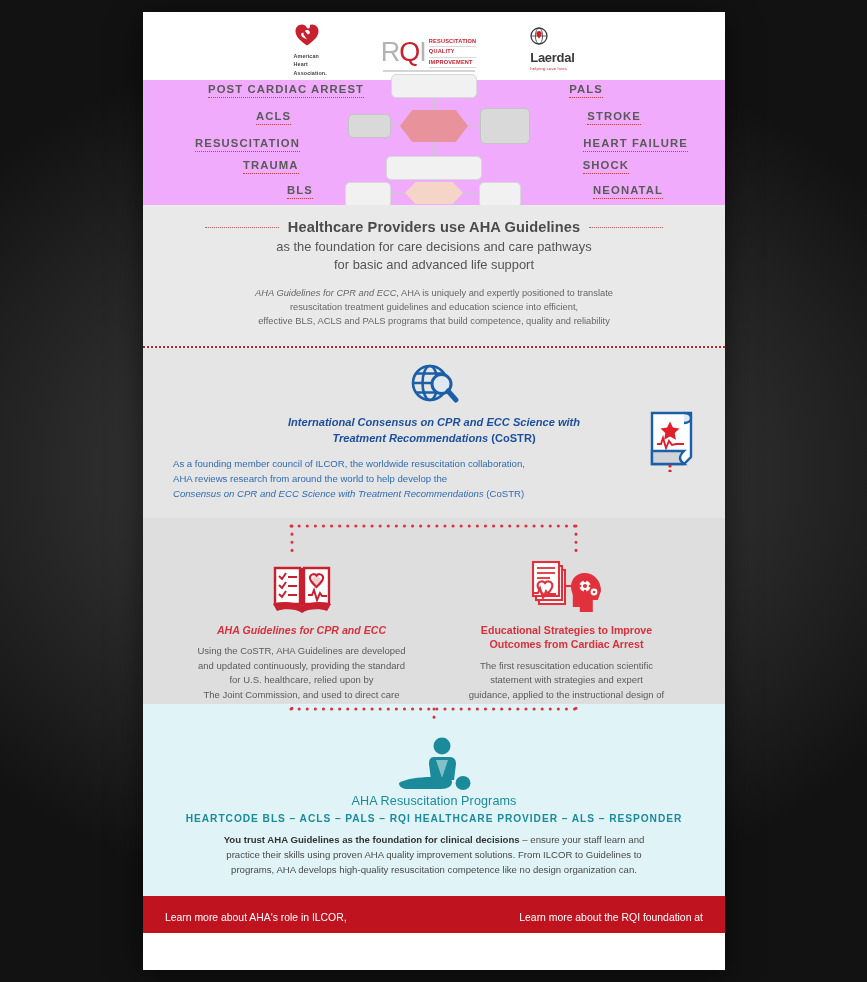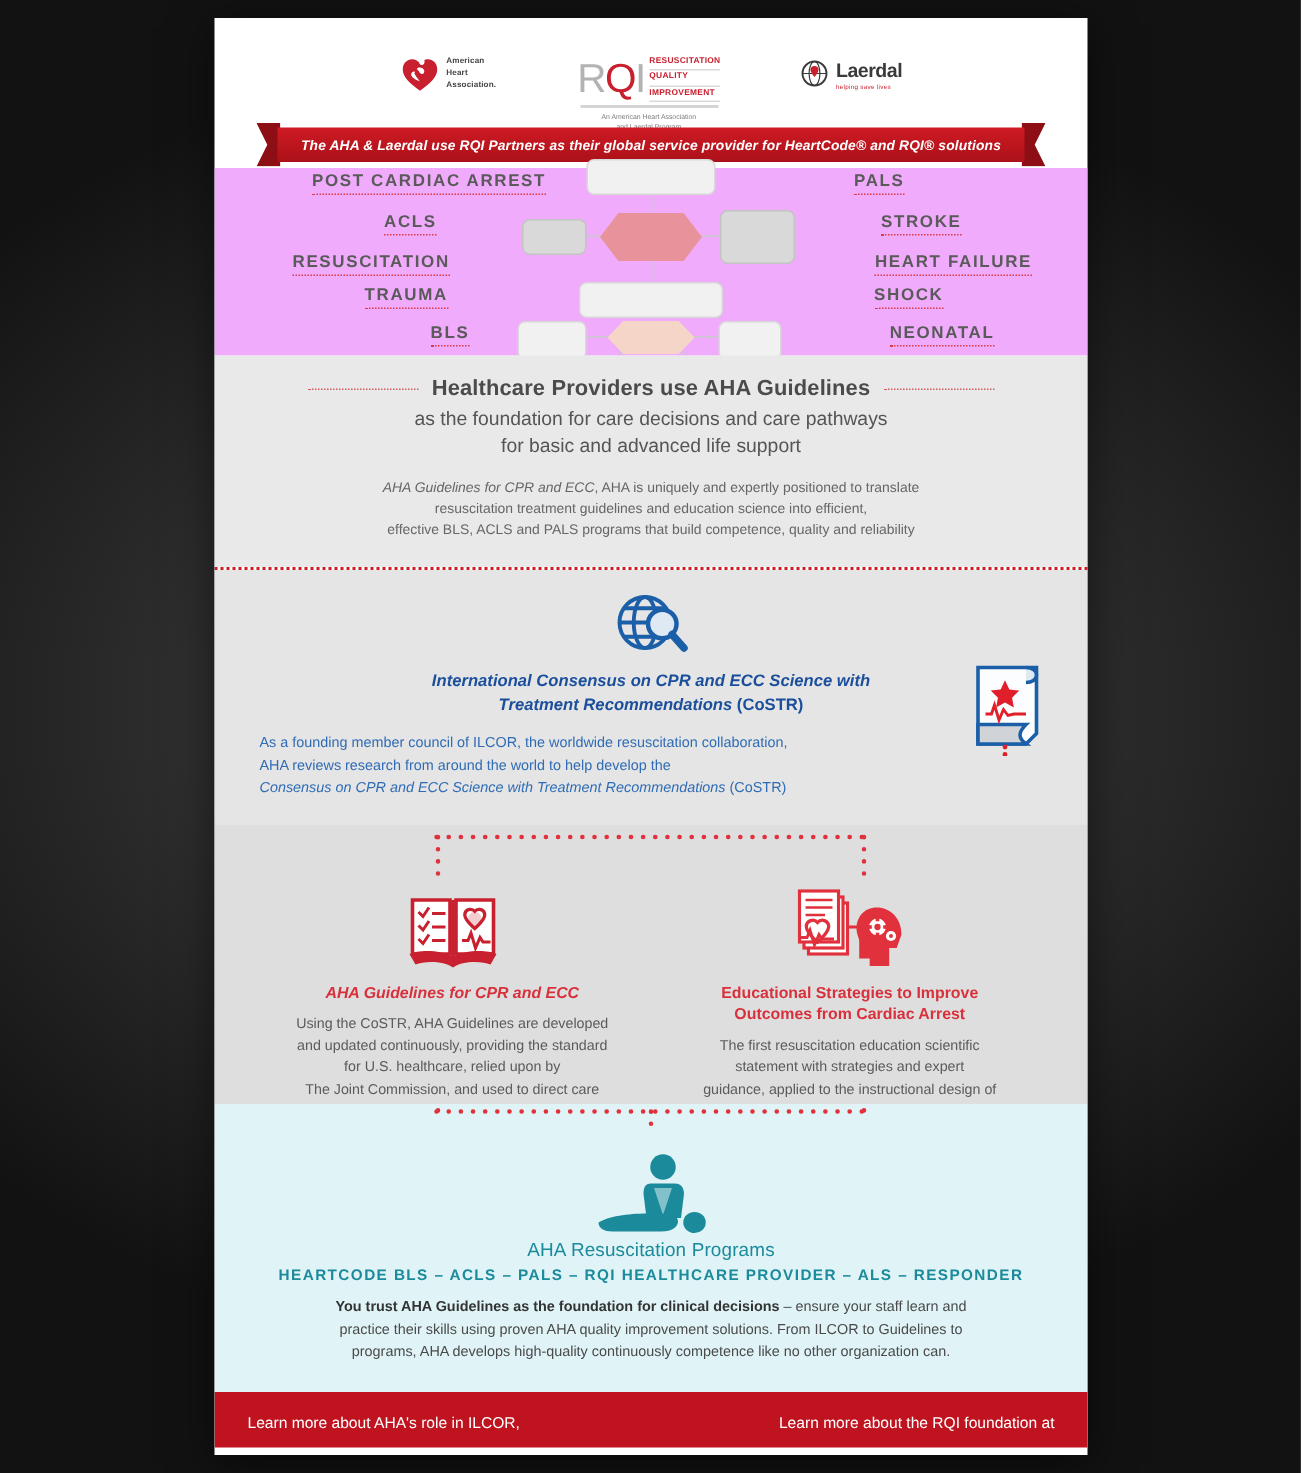--- a/index.html
+++ b/index.html
@@ -21,21 +21,21 @@
     box-shadow: 0 6px 28px rgba(0,0,0,.55);
     overflow: hidden;
   }
 
   
   .logo-bar {
     height: 68px; display: flex; align-items: center;
     justify-content: center; gap: 54px;
     padding-top: 6px;
   }
-  .logo { display: flex; align-items: center; gap: 5px; }
+  .logo { display: flex; gap: 5px; flex-direction: column; }
   .logo-aha-txt {
     font-size: 5.4px; font-weight: bold; color: #444; line-height: 1.5;
     letter-spacing: .1px;
   }
   .logo-rqi { display: flex; flex-direction: column; align-items: center; gap: 1px; }
   .rqi-top { display: flex; align-items: center; gap: 3px; margin-top: 28px; }
   .rqi-letters {
     font-size: 27px; color: #b3b3b3; font-weight: 300;
     letter-spacing: -1px; line-height: 1;
   }
@@ -220,27 +220,20 @@
         <line x1="1" y1="9" x2="17" y2="9" stroke="#3a3a3a" stroke-width=".8"></line>
         <path d="M9 4c1.6 0 2.7 1 2.7 2.4 0 2.1-2.7 5-2.7 5S6.3 8.5 6.3 6.4C6.3 5 7.4 4 9 4z" fill="#c8202e"></path>
       </svg>
       <div class="logo-laerdal-txt">
         <div class="laerdal-name">Laerdal</div>
         <div class="laerdal-tag">helping save lives</div>
       </div>
     </div>
   </div>
 
-  <div class="ribbon-wrap">
-    <div class="ribbon-tail left"></div>
-    <div class="ribbon-tail right"></div>
-    <div class="ribbon">
-      <span class="ribbon-label">The AHA &amp; Laerdal use RQI Partners as their global service provider for HeartCode® and RQI® solutions</span>
-    </div>
-  </div>
 
   <div class="flow">
 
     <div class="link" style="left:291px;top:18px;width:1.4px;height:28px;"></div>
     <div class="link" style="left:247px;top:45px;width:26px;height:1.4px;"></div>
     <div class="link" style="left:311px;top:45px;width:26px;height:1.4px;"></div>
     <div class="link" style="left:291px;top:62px;width:1.4px;height:18px;"></div>
     <div class="link" style="left:291px;top:98px;width:1.4px;height:14px;"></div>
     <div class="link" style="left:248px;top:112px;width:26px;height:1.4px;"></div>
     <div class="link" style="left:310px;top:112px;width:26px;height:1.4px;"></div>
@@ -421,21 +414,21 @@
         <path d="M36 41c-12 0-26 2-32 6 0 4 4 6 9 6h33c7 0 11-3 11-7 0-3-4-5-11-5z" fill="#1b8a9b"></path>
         <ellipse cx="68" cy="47" rx="7.5" ry="7" fill="#1b8a9b"></ellipse>
       </svg>
     </div>
     <div class="cyan-h">AHA Resuscitation Programs</div>
     <div class="cyan-sub">HEARTCODE BLS – ACLS – PALS – RQI HEALTHCARE PROVIDER – ALS – RESPONDER</div>
     <div class="cyan-body">
       <span><b>You trust AHA Guidelines as the foundation for clinical decisions</b><span> – ensure your staff</span>
       <span>learn and practice their skills using proven AHA quality improvement</span>
       <span>solutions. From ILCOR to Guidelines to programs, AHA develops high-quality</span>
-      <span>continuously competence like no other organization can.</span></span>
+      <span>resuscitation competence like no design organization can.</span></span>
     </div>
   </div>
 
   <div class="footer">
     <div class="footer-row">
       <div class="f-left">
         <div>Learn more about AHA's role in ILCOR,</div>
 
       </div>
       <div class="f-right">

